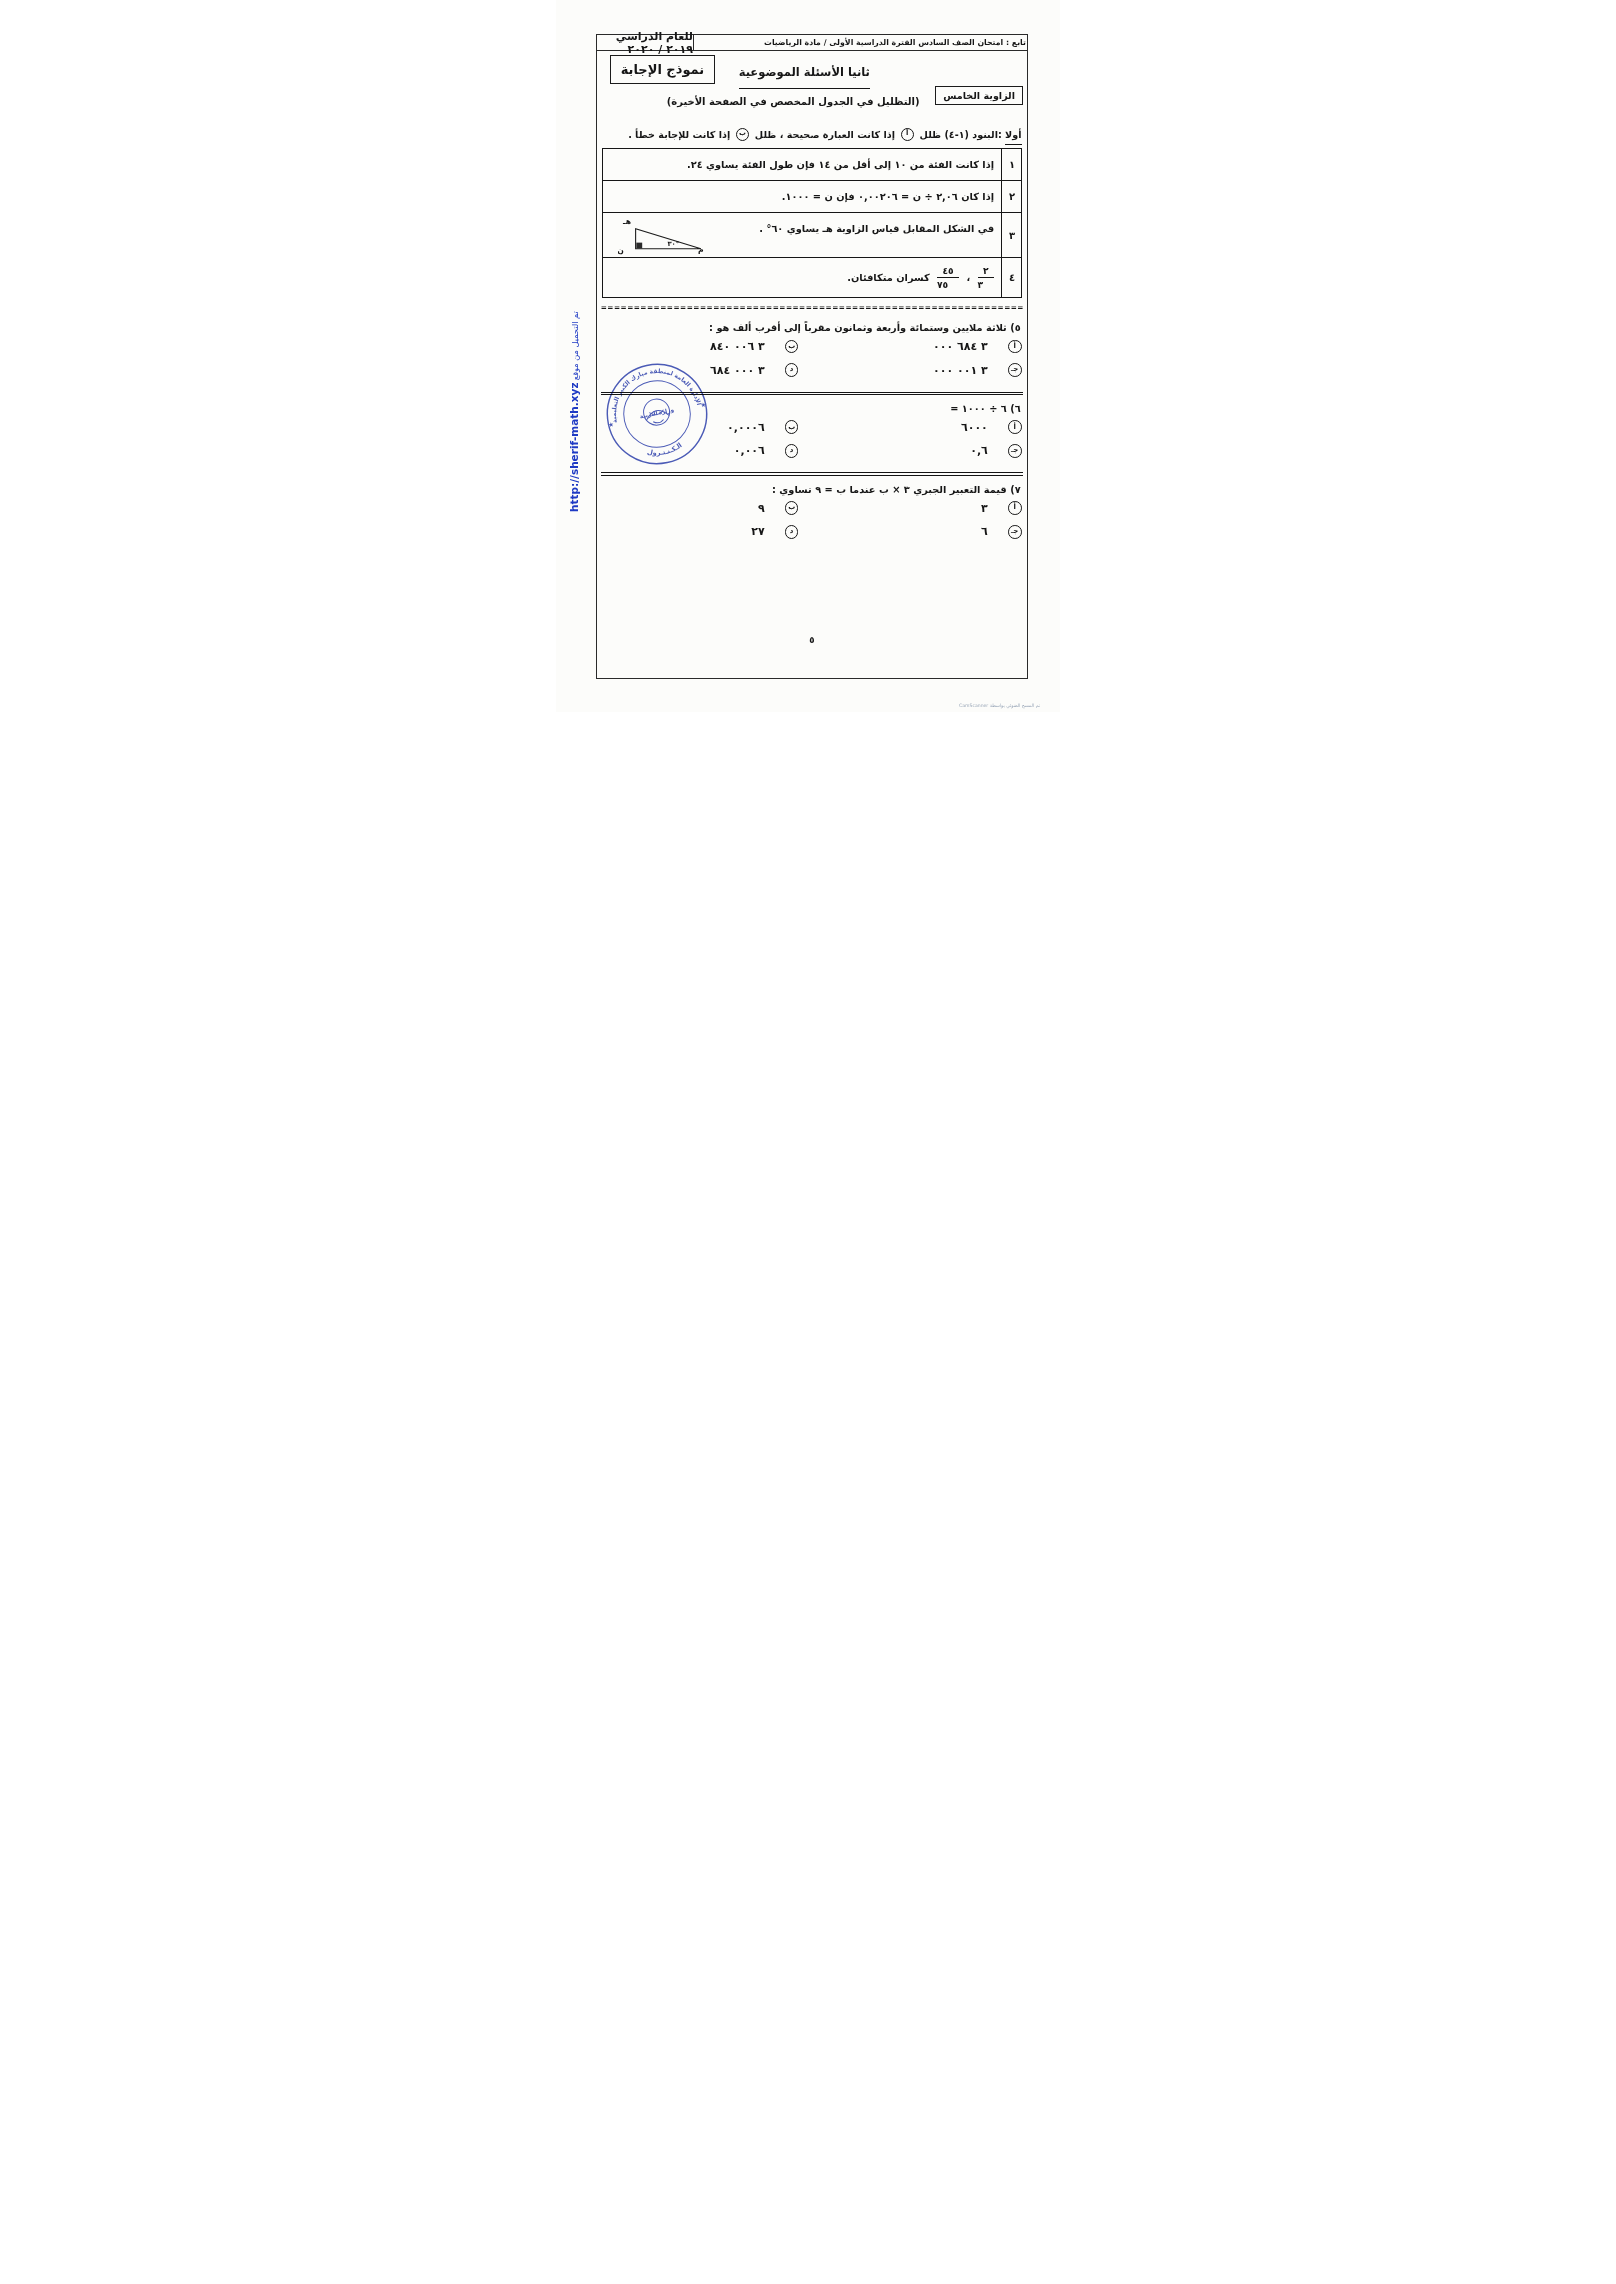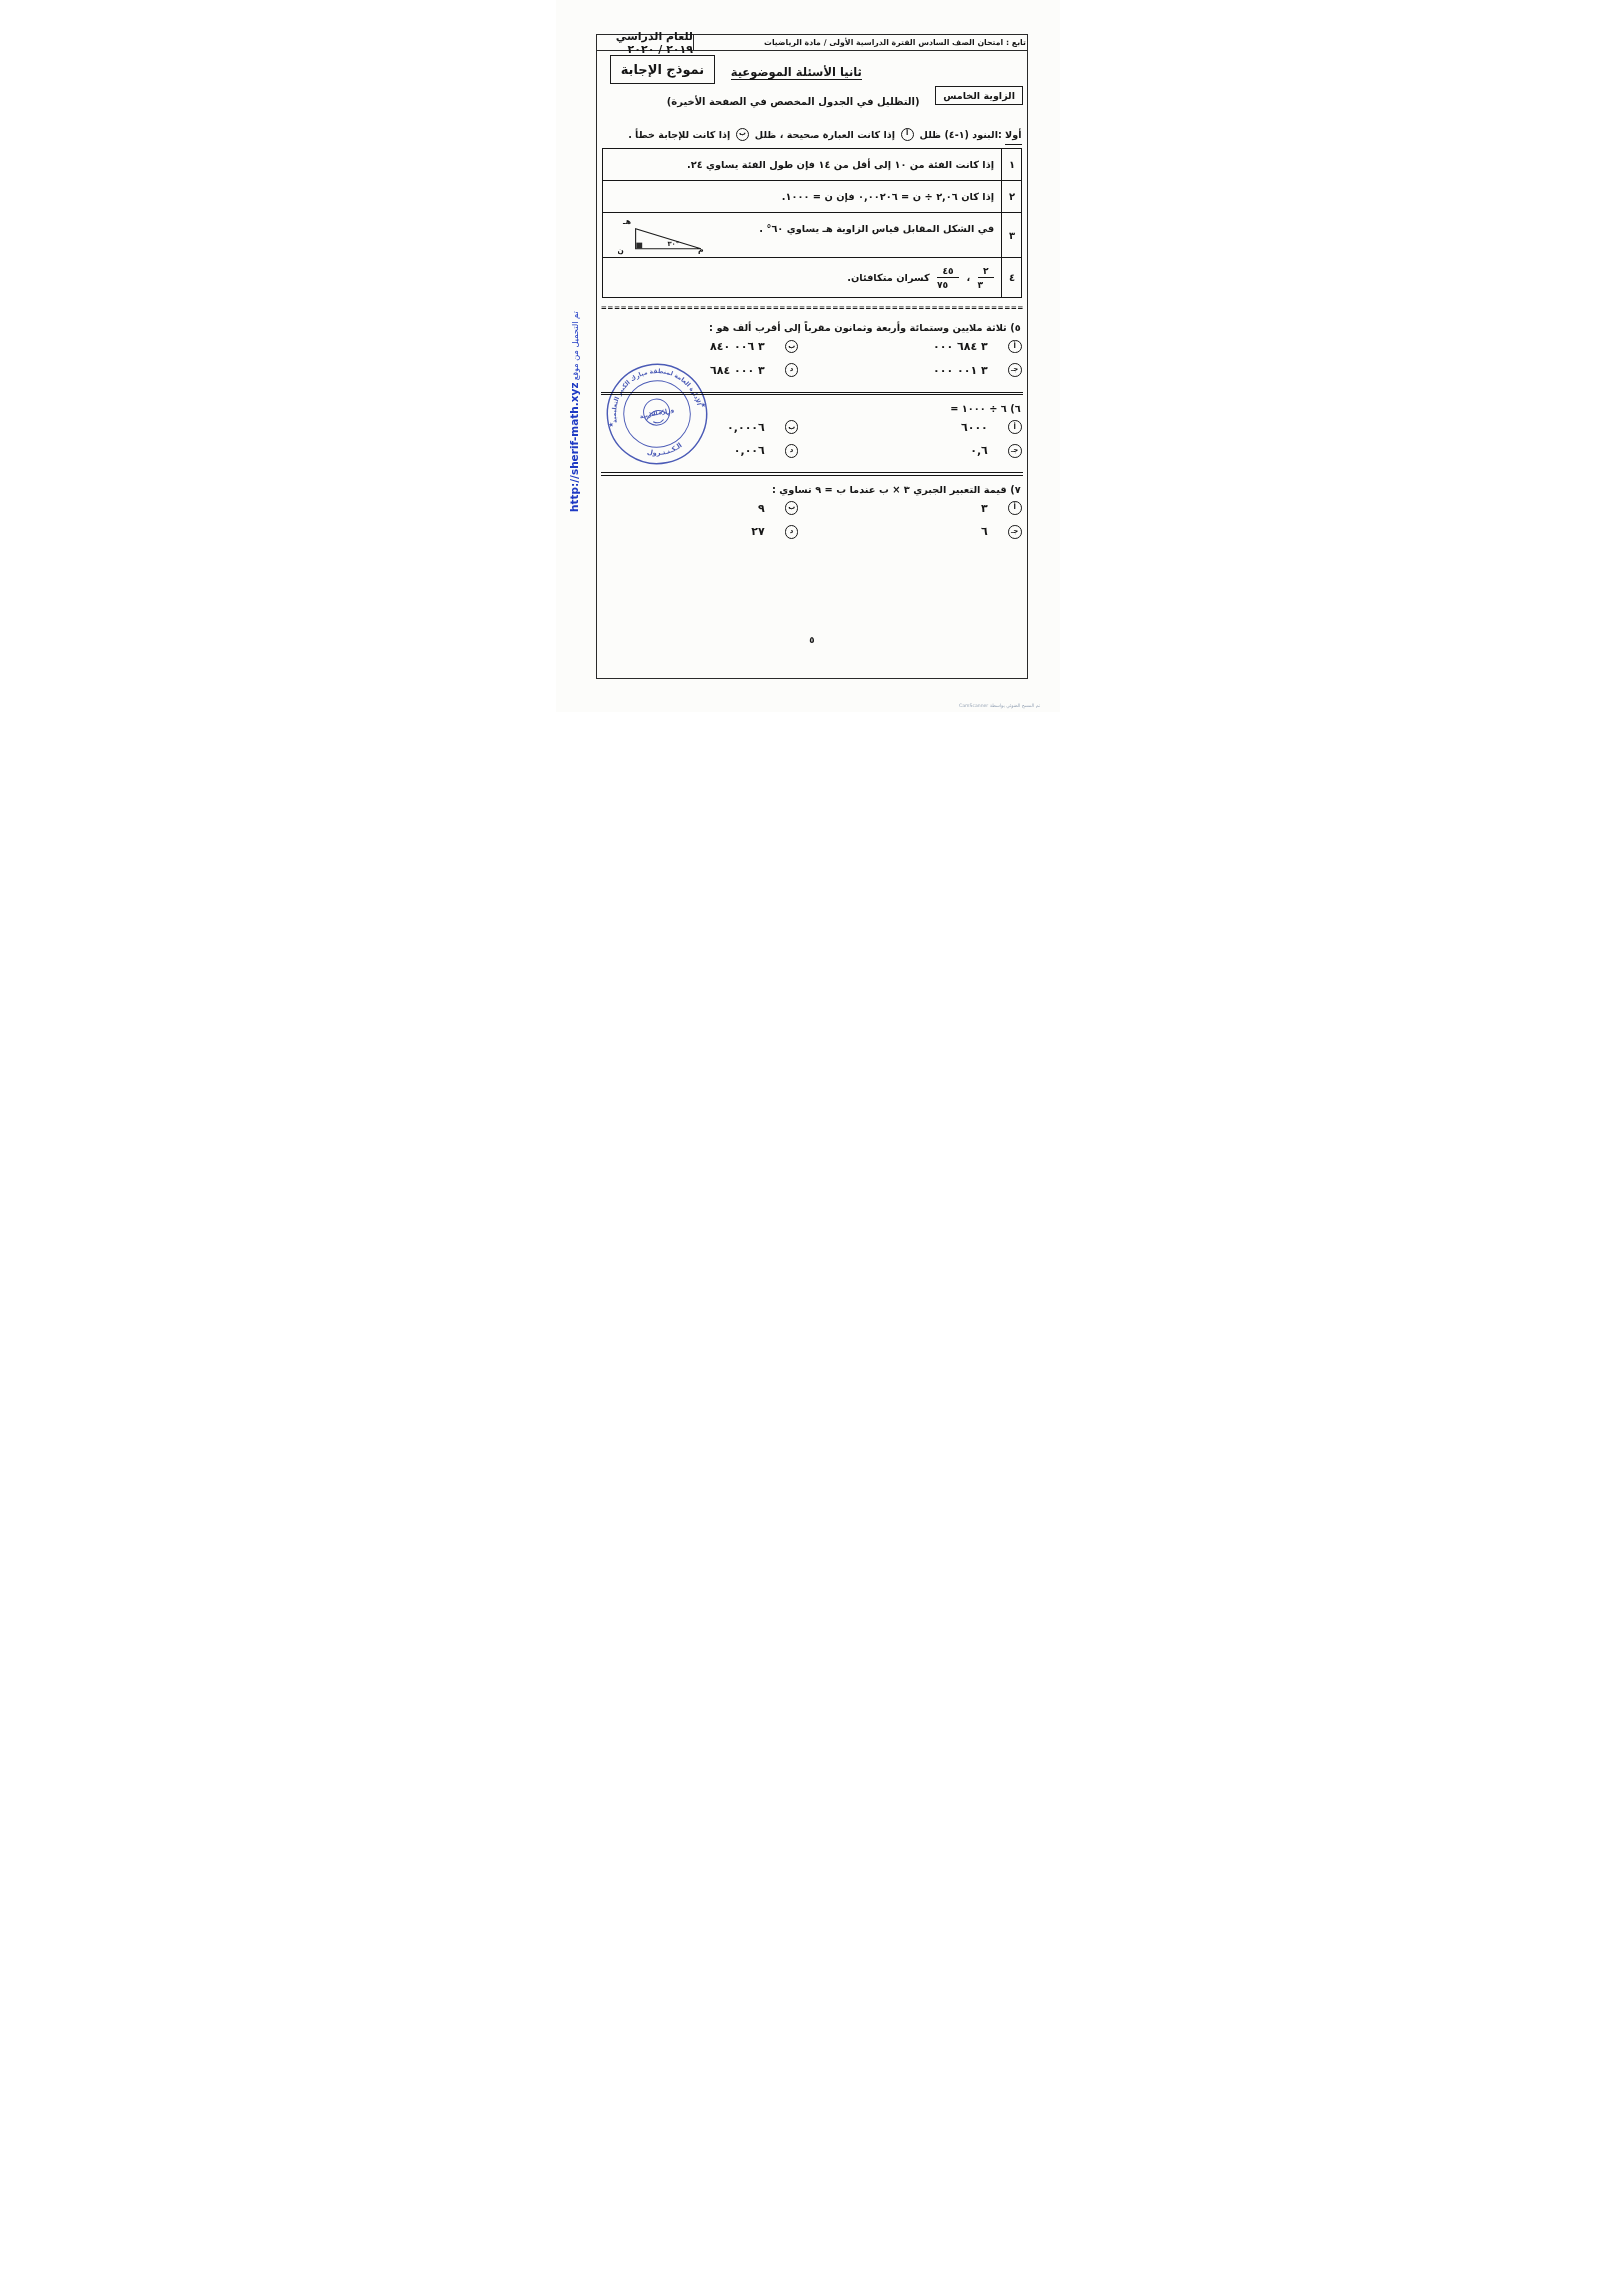--- a/index.html
+++ b/index.html
@@ -31,22 +31,22 @@
 
   .content { position:relative; padding:0 3.7px; }
 
   
   .banner { position:relative; height:73px; }
   .answer-box {
     position:absolute; left:9px; top:4.1px; border:1.6px solid #1b1b1b;
     padding:5.5px 10px 6.4px; font-size:13px;
   }
   .section-title {
-    position:absolute; left:130px; top:14px; font-size:11.5px;
-    border-bottom:1.1px solid #161616; padding-bottom:0;
+    position:absolute; left:138px; top:14px; font-size:11.5px;
+    border-bottom:1.1px solid #161616; padding-bottom:9px;
   }
   .shading-note { position:absolute; left:66px; top:45px; font-size:10px; }
   .q5-box {
     position:absolute; right:0px; top:35px; border:1.1px solid #1b1b1b;
     padding:2.7px 7.3px 3.7px; font-size:9.6px;
   }
 
   
   .instr1 { margin:2.7px 1.8px 0; font-size:9.6px; line-height:1.6; }
   .u-word { border-bottom:0.9px solid #161616; padding-bottom:4px; }

